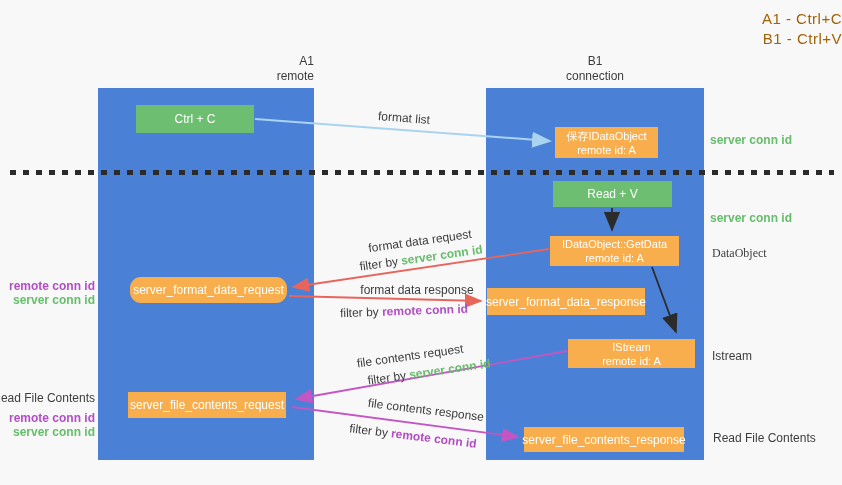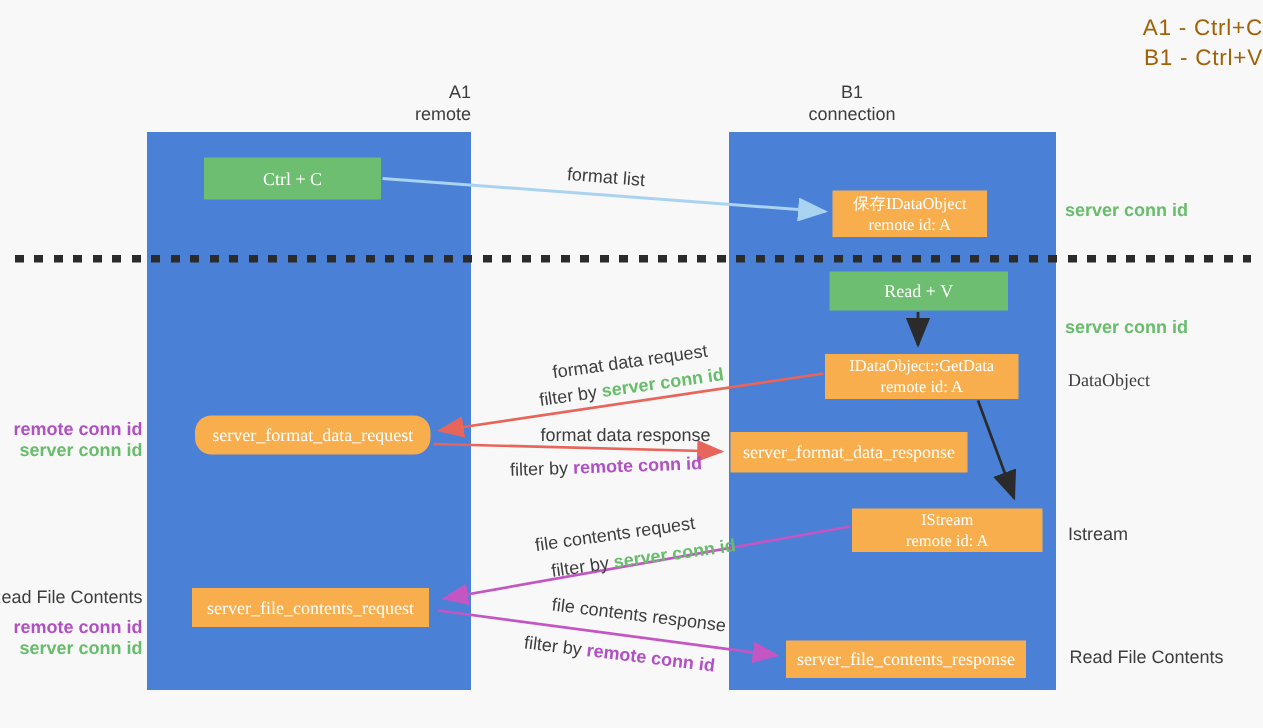--- a/index.html
+++ b/index.html
@@ -9,21 +9,21 @@
 
   .lane { position:absolute; top:88px; height:372px; background:#4a80d6; z-index:1; }
   .lane-header { position:absolute; top:54px; text-align:center; font-size:12px; color:#3d3d3d; line-height:15px; z-index:2; }
 
   .dotted-rule { position:absolute; left:10px; right:8px; top:170px; height:5px; z-index:2;
     background:repeating-linear-gradient(90deg,#2b2b2b 0 6px, transparent 6px 13px); }
 
   svg.arrows { position:absolute; left:0; top:0; z-index:2; }
 
   .node { position:absolute; display:flex; flex-direction:column; align-items:center; justify-content:center;
-    color:#fff; font-size:12px; z-index:3; text-align:center;font-family:Liberation Serif, serif; }
+    color:#fff; font-size:12px; z-index:3; text-align:center; }
   .node .l2 { font-size:11px; line-height:14px; }
   .node .l1 { font-size:11px; line-height:14px; }
   .node.single { font-size:12px; }
   .green-node { background:#6dbe70; }
   .orange-node { background:#f9ae4d; }
 
   .alabel { position:absolute; font-size:12px; color:#3d3d3d; white-space:nowrap; z-index:4;
     transform:translate(-50%,-50%); }
   .conn-green { color:#67bd6b; font-weight:600; }
   .conn-purple { color:#b14fc4; font-weight:600; }
@@ -38,21 +38,21 @@
 
 <div class="canvas">
 
   <div class="title-line" style="top:10px;">A1 - Ctrl+C</div>
   <div class="title-line" style="top:30px;">B1 - Ctrl+V</div>
 
   <div class="lane-header" style="left:98px; width:216px;text-align:right;">
     <div>A1</div>
     <div>remote</div>
   </div>
-  <div class="lane-header" style="left:459px; width:218px;">
+  <div class="lane-header" style="left:486px; width:218px;">
     <div>B1</div>
     <div>connection</div>
   </div>
 
   <div class="lane" style="left:98px; width:216px;"></div>
   <div class="lane" style="left:486px; width:218px;"></div>
 
   <div class="dotted-rule"></div>
 
   <svg class="arrows" width="842" height="485">

